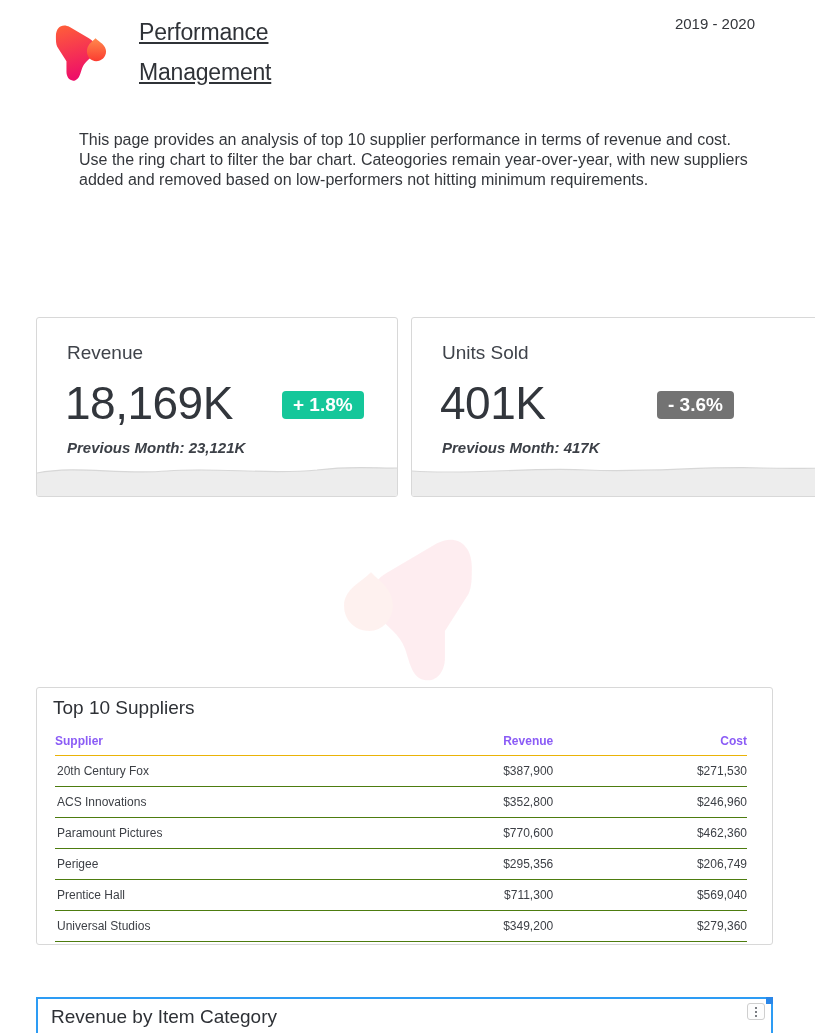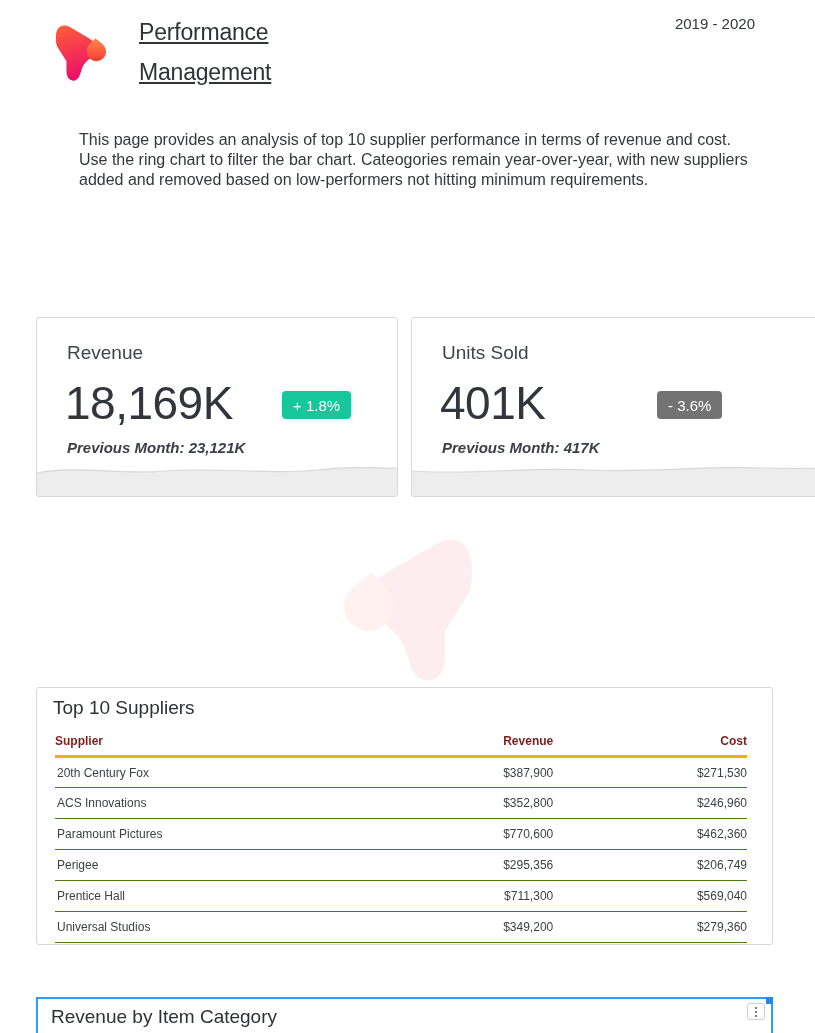--- a/index.html
+++ b/index.html
@@ -15,34 +15,34 @@
   
   .description { position:absolute; left:51px; top:130px; width:715px; font-size:16px; line-height:20px; color:#34373c;margin-left:28px; }
   .description span { display:block; }
 
   
   .kpi-card { position:absolute; top:317px; height:180px; background:#fff; border:1px solid #d8d8d8; border-radius:3px; overflow:hidden; }
   .kpi-card.first { left:36px; width:362px; }
   .kpi-card.second { left:411px; width:422px; }
   .kpi-title { position:absolute; left:30px; top:24px; font-size:19px; color:#3f434a; }
   .kpi-value { position:absolute; left:28px; top:58px; font-size:46px; color:#32363c; letter-spacing:-0.5px; }
-  .delta-badge { position:absolute; left:245px; top:73px; height:28px; padding:0 11px; border-radius:4px; color:#fff; font-size:15px; font-weight:normal; display:flex; align-items:center; }
+  .delta-badge { position:absolute; left:245px; top:73px; height:28px; padding:0 11px; border-radius:4px; color:#fff; font-size:19px; font-weight:bold; display:flex; align-items:center; }
   .delta-badge.up { background:#15c79a; }
   .delta-badge.down { background:#737373; }
   .kpi-previous { position:absolute; left:30px; top:121px; font-size:15px; font-weight:bold; font-style:italic; color:#3c4047; }
   .wave { position:absolute; left:0; bottom:0; width:100%; height:36px; }
 
   
   .watermark { position:absolute; left:318px; top:520px; width:190px; height:185px; opacity:0.07; transform:scaleX(-1); }
 
   
   .suppliers-card { position:absolute; left:36px; top:687px; width:737px; height:258px; background:#fff; border:1px solid #d8d8d8; border-radius:3px; }
   .card-title { position:absolute; left:16px; top:9px; font-size:19px; color:#2e3136; }
   .suppliers-table { position:absolute; left:18px; top:46px; width:692px; border-collapse:collapse; table-layout:fixed; }
-  .suppliers-table th { font-size:12px; font-weight:bold; color:#7f1d1d; text-align:right; padding:0 0 7px 0; border-bottom:3px solid #eab308; }
+  .suppliers-table th { font-size:12px; font-weight:bold; color:#8b5cf6; text-align:right; padding:0 0 7px 0; border-bottom:1px solid #eab308; }
   .suppliers-table th.l { text-align:left; }
   .suppliers-table td { font-size:12px; color:#3c3f45; height:31px; text-align:right; border-bottom:1px solid #4d7c0f; padding:0; }
   .suppliers-table td.l { text-align:left; padding-left:2px; }
 
   
   .category-card { position:absolute; left:36px; top:997px; width:737px; height:80px; background:#fff; border:2px solid #2d9cf4; }
   .category-title { position:absolute; left:13px; top:7px; font-size:19px; color:#2e3136; }
   .corner-handle { position:absolute; right:-2px; top:-2px; width:7px; height:7px; background:#2a86e8; }
   .menu-btn { position:absolute; right:6px; top:4px; width:18px; height:17px; background:#fdfdfd; border:1px solid #cfcfcf; border-radius:3px; display:flex; flex-direction:column; align-items:center; justify-content:center; gap:2px; cursor:pointer; }
   .menu-btn i { width:2px; height:2px; background:#7a7d82; display:block; }

